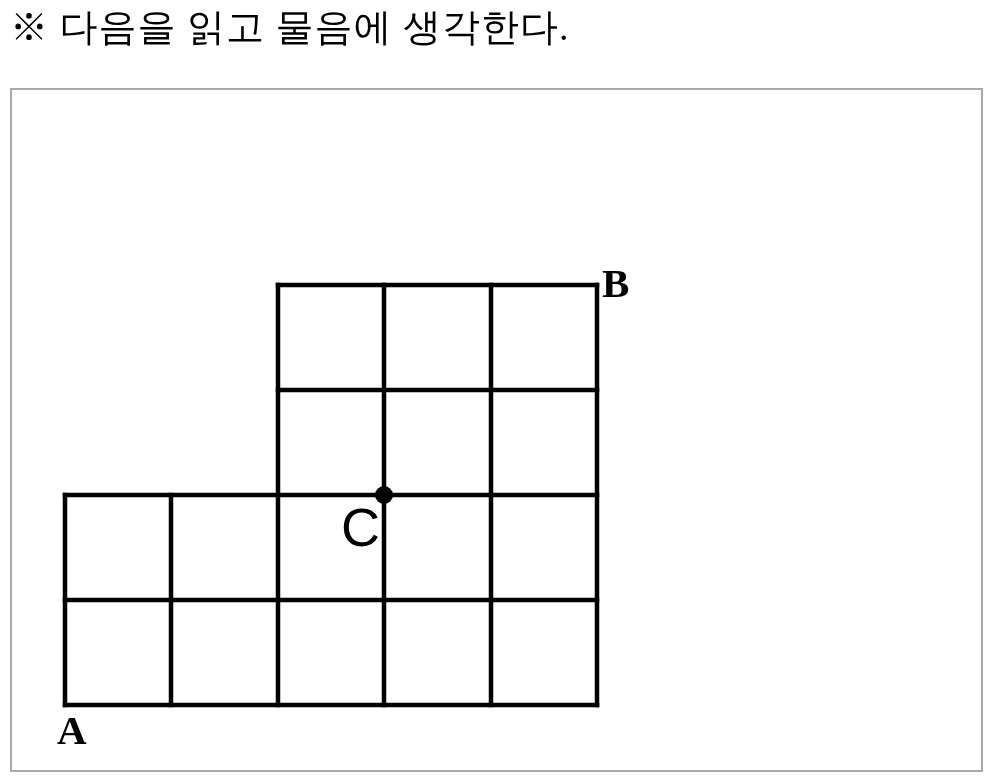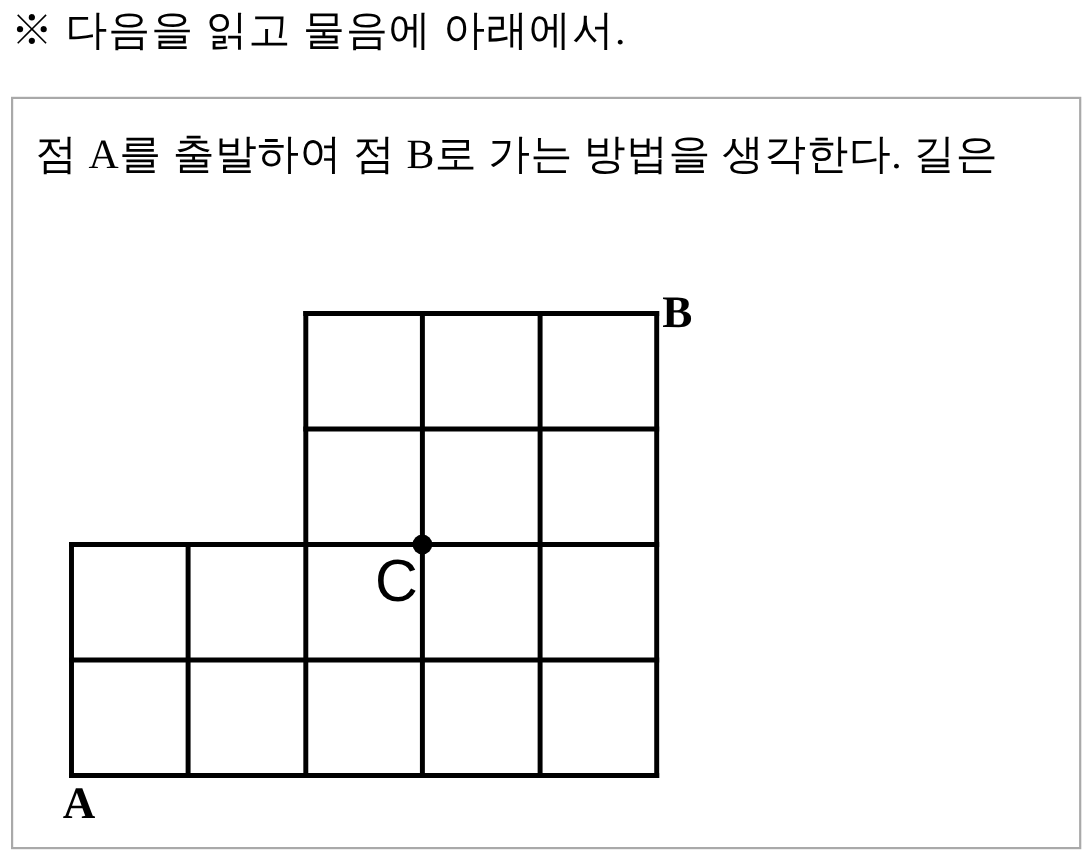--- a/index.html
+++ b/index.html
@@ -45,25 +45,24 @@
     font-weight: bold;
   }
   .figure-label-sans {
     font-family: "Liberation Sans", "DejaVu Sans", sans-serif;
     font-weight: normal;
   }
 </style>
 </head>
 <body>
 
-<div class="instruction">※ 다음을 읽고 물음에 아래에서.</div>
+<div class="instruction">※ 다음을 읽고 물음에 생각한다.</div>
 
 <div class="problem-box">
   <div class="problem-text">
-    <div>점 A를 출발하여 점 B로 가는 방법을 생각한다. 길은</div>
   </div>
 </div>
 
 <svg class="grid-figure" viewBox="0 0 993 778" xmlns="http://www.w3.org/2000/svg">
     <line x1="65" y1="495" x2="65" y2="705" stroke="#000000" stroke-width="4.5" stroke-linecap="square"></line>
     <line x1="171" y1="495" x2="171" y2="705" stroke="#000000" stroke-width="4.5" stroke-linecap="square"></line>
     <line x1="278" y1="285" x2="278" y2="705" stroke="#000000" stroke-width="4.5" stroke-linecap="square"></line>
     <line x1="384" y1="285" x2="384" y2="705" stroke="#000000" stroke-width="4.5" stroke-linecap="square"></line>
     <line x1="491" y1="285" x2="491" y2="705" stroke="#000000" stroke-width="4.5" stroke-linecap="square"></line>
     <line x1="597" y1="285" x2="597" y2="705" stroke="#000000" stroke-width="4.5" stroke-linecap="square"></line>

